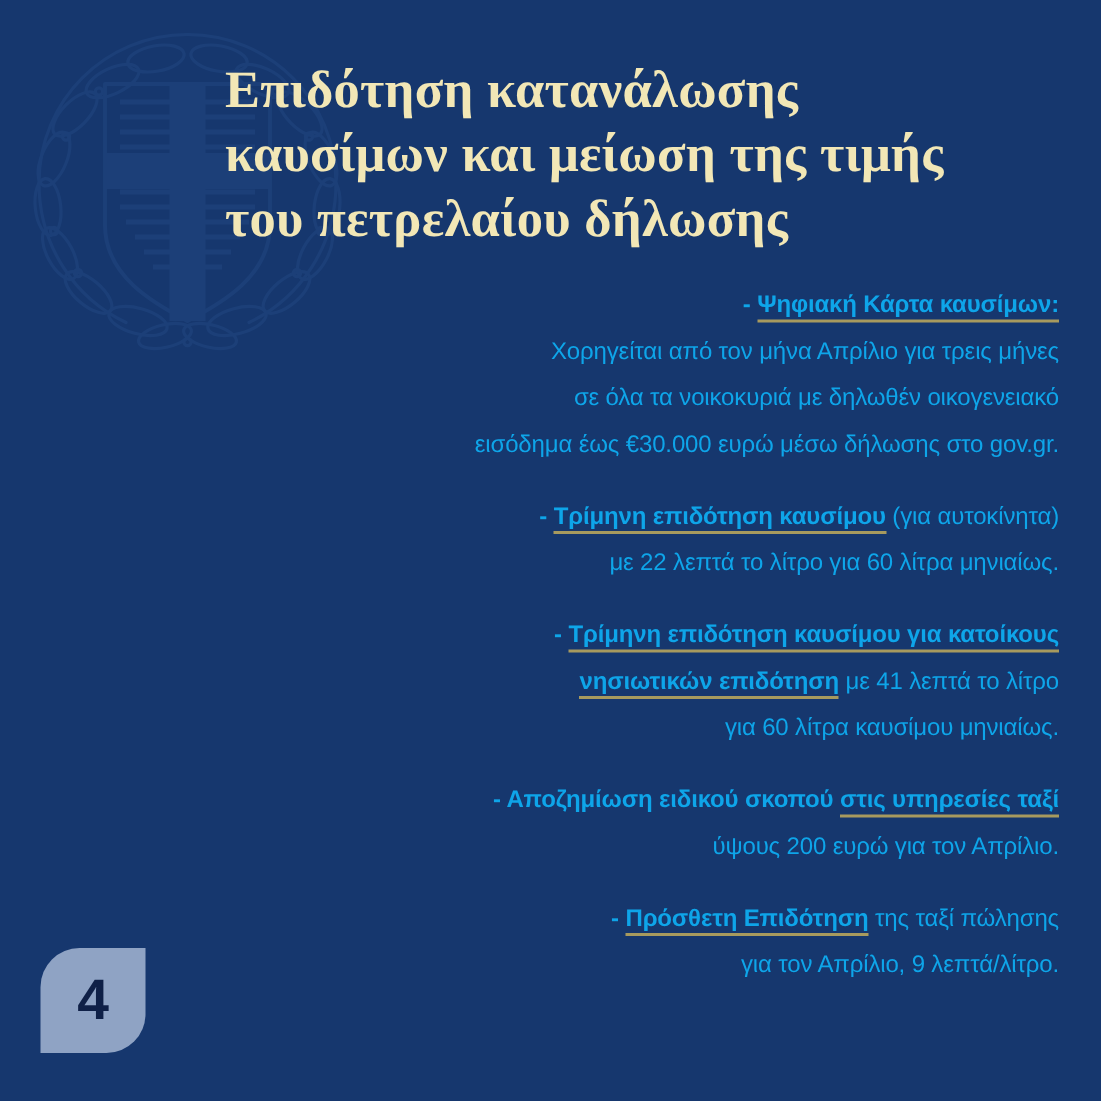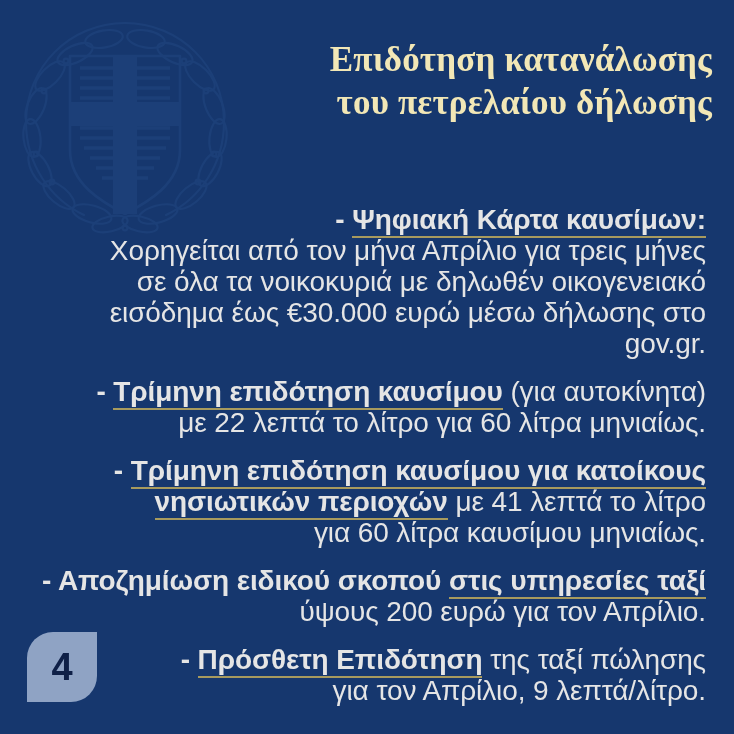--- a/index.html
+++ b/index.html
@@ -34,46 +34,46 @@
     opacity: 0.30;
     pointer-events: none;
   }
 
   
   #headline {
     position: absolute;
     left: 150px;
     top: 38px;
     width: 562px;
-    text-align: right;
+    text-align: left;
     font-family: "Liberation Serif", "DejaVu Serif", serif;
     font-weight: 700;
     font-size: 35px;
     line-height: 43px;
     color: #f2e7b6;
     letter-spacing: 0.2px;
   }
   #headline .hl-line { display: block; white-space: nowrap; }
 
   
   #body-blocks {
     position: absolute;
     left: 24px;
     top: 188px;
     width: 682px;
     text-align: right;
     color: #ffffff;
   }
 
   .block {
-    margin: 16px 0 17px 0;
-    font-size: 28px;
+    margin: 0 0 17px 0;
+    font-size: 16px;
     line-height: 31px;
     font-weight: 400;
-    color: #e5e5e5;
+    color: #0ea5e9;
     letter-spacing: -0.1px;
   }
   .block:last-child { margin-bottom: 0; }
 
   .b-line { display: block; }
 
   .strong {
     font-weight: 700;
   }
   .ul {
@@ -167,37 +167,38 @@
     </g>
 
     <g fill="#2a5490">
       <rect x="99" y="42" width="24" height="158"></rect>
       <rect x="56" y="88" width="110" height="24"></rect>
     </g>
   </svg>
 
   <div id="headline">
     <span class="hl-line">Επιδότηση κατανάλωσης</span>
+    <span class="hl-line">καυσίμων και μείωση της τιμής</span>
     <span class="hl-line">του πετρελαίου δήλωσης</span>
   </div>
 
   <div id="body-blocks">
       <div class="block">
         <span class="b-line"><span class="strong">- </span><span class="ul">Ψηφιακή Κάρτα καυσίμων:</span></span>
         <span class="b-line"><span>Χορηγείται από τον μήνα Απρίλιο για τρεις μήνες</span></span>
         <span class="b-line"><span>σε όλα τα νοικοκυριά με δηλωθέν οικογενειακό</span></span>
         <span class="b-line"><span>εισόδημα έως €30.000 ευρώ μέσω δήλωσης στο gov.gr.</span></span>
       </div>
       <div class="block">
         <span class="b-line"><span class="strong">- </span><span class="ul">Τρίμηνη επιδότηση καυσίμου</span><span> (για αυτοκίνητα)</span></span>
         <span class="b-line"><span>με 22 λεπτά το λίτρο για 60 λίτρα μηνιαίως.</span></span>
       </div>
       <div class="block">
         <span class="b-line"><span class="strong">- </span><span class="ul">Τρίμηνη επιδότηση καυσίμου για κατοίκους</span></span>
-        <span class="b-line"><span class="ul">νησιωτικών περιοχών</span><span> με 41 λεπτά το λίτρο</span></span>
+        <span class="b-line"><span class="ul">νησιωτικών επιδότηση</span><span> με 41 λεπτά το λίτρο</span></span>
         <span class="b-line"><span>για 60 λίτρα καυσίμου μηνιαίως.</span></span>
       </div>
       <div class="block">
         <span class="b-line"><span class="strong">- Αποζημίωση ειδικού σκοπού </span><span class="ul">στις υπηρεσίες ταξί</span></span>
         <span class="b-line"><span>ύψους 200 ευρώ για τον Απρίλιο.</span></span>
       </div>
       <div class="block">
         <span class="b-line"><span class="strong">- </span><span class="ul">Πρόσθετη Επιδότηση</span><span> της ταξί πώλησης</span></span>
         <span class="b-line"><span>για τον Απρίλιο, 9 λεπτά/λίτρο.</span></span>
       </div>

